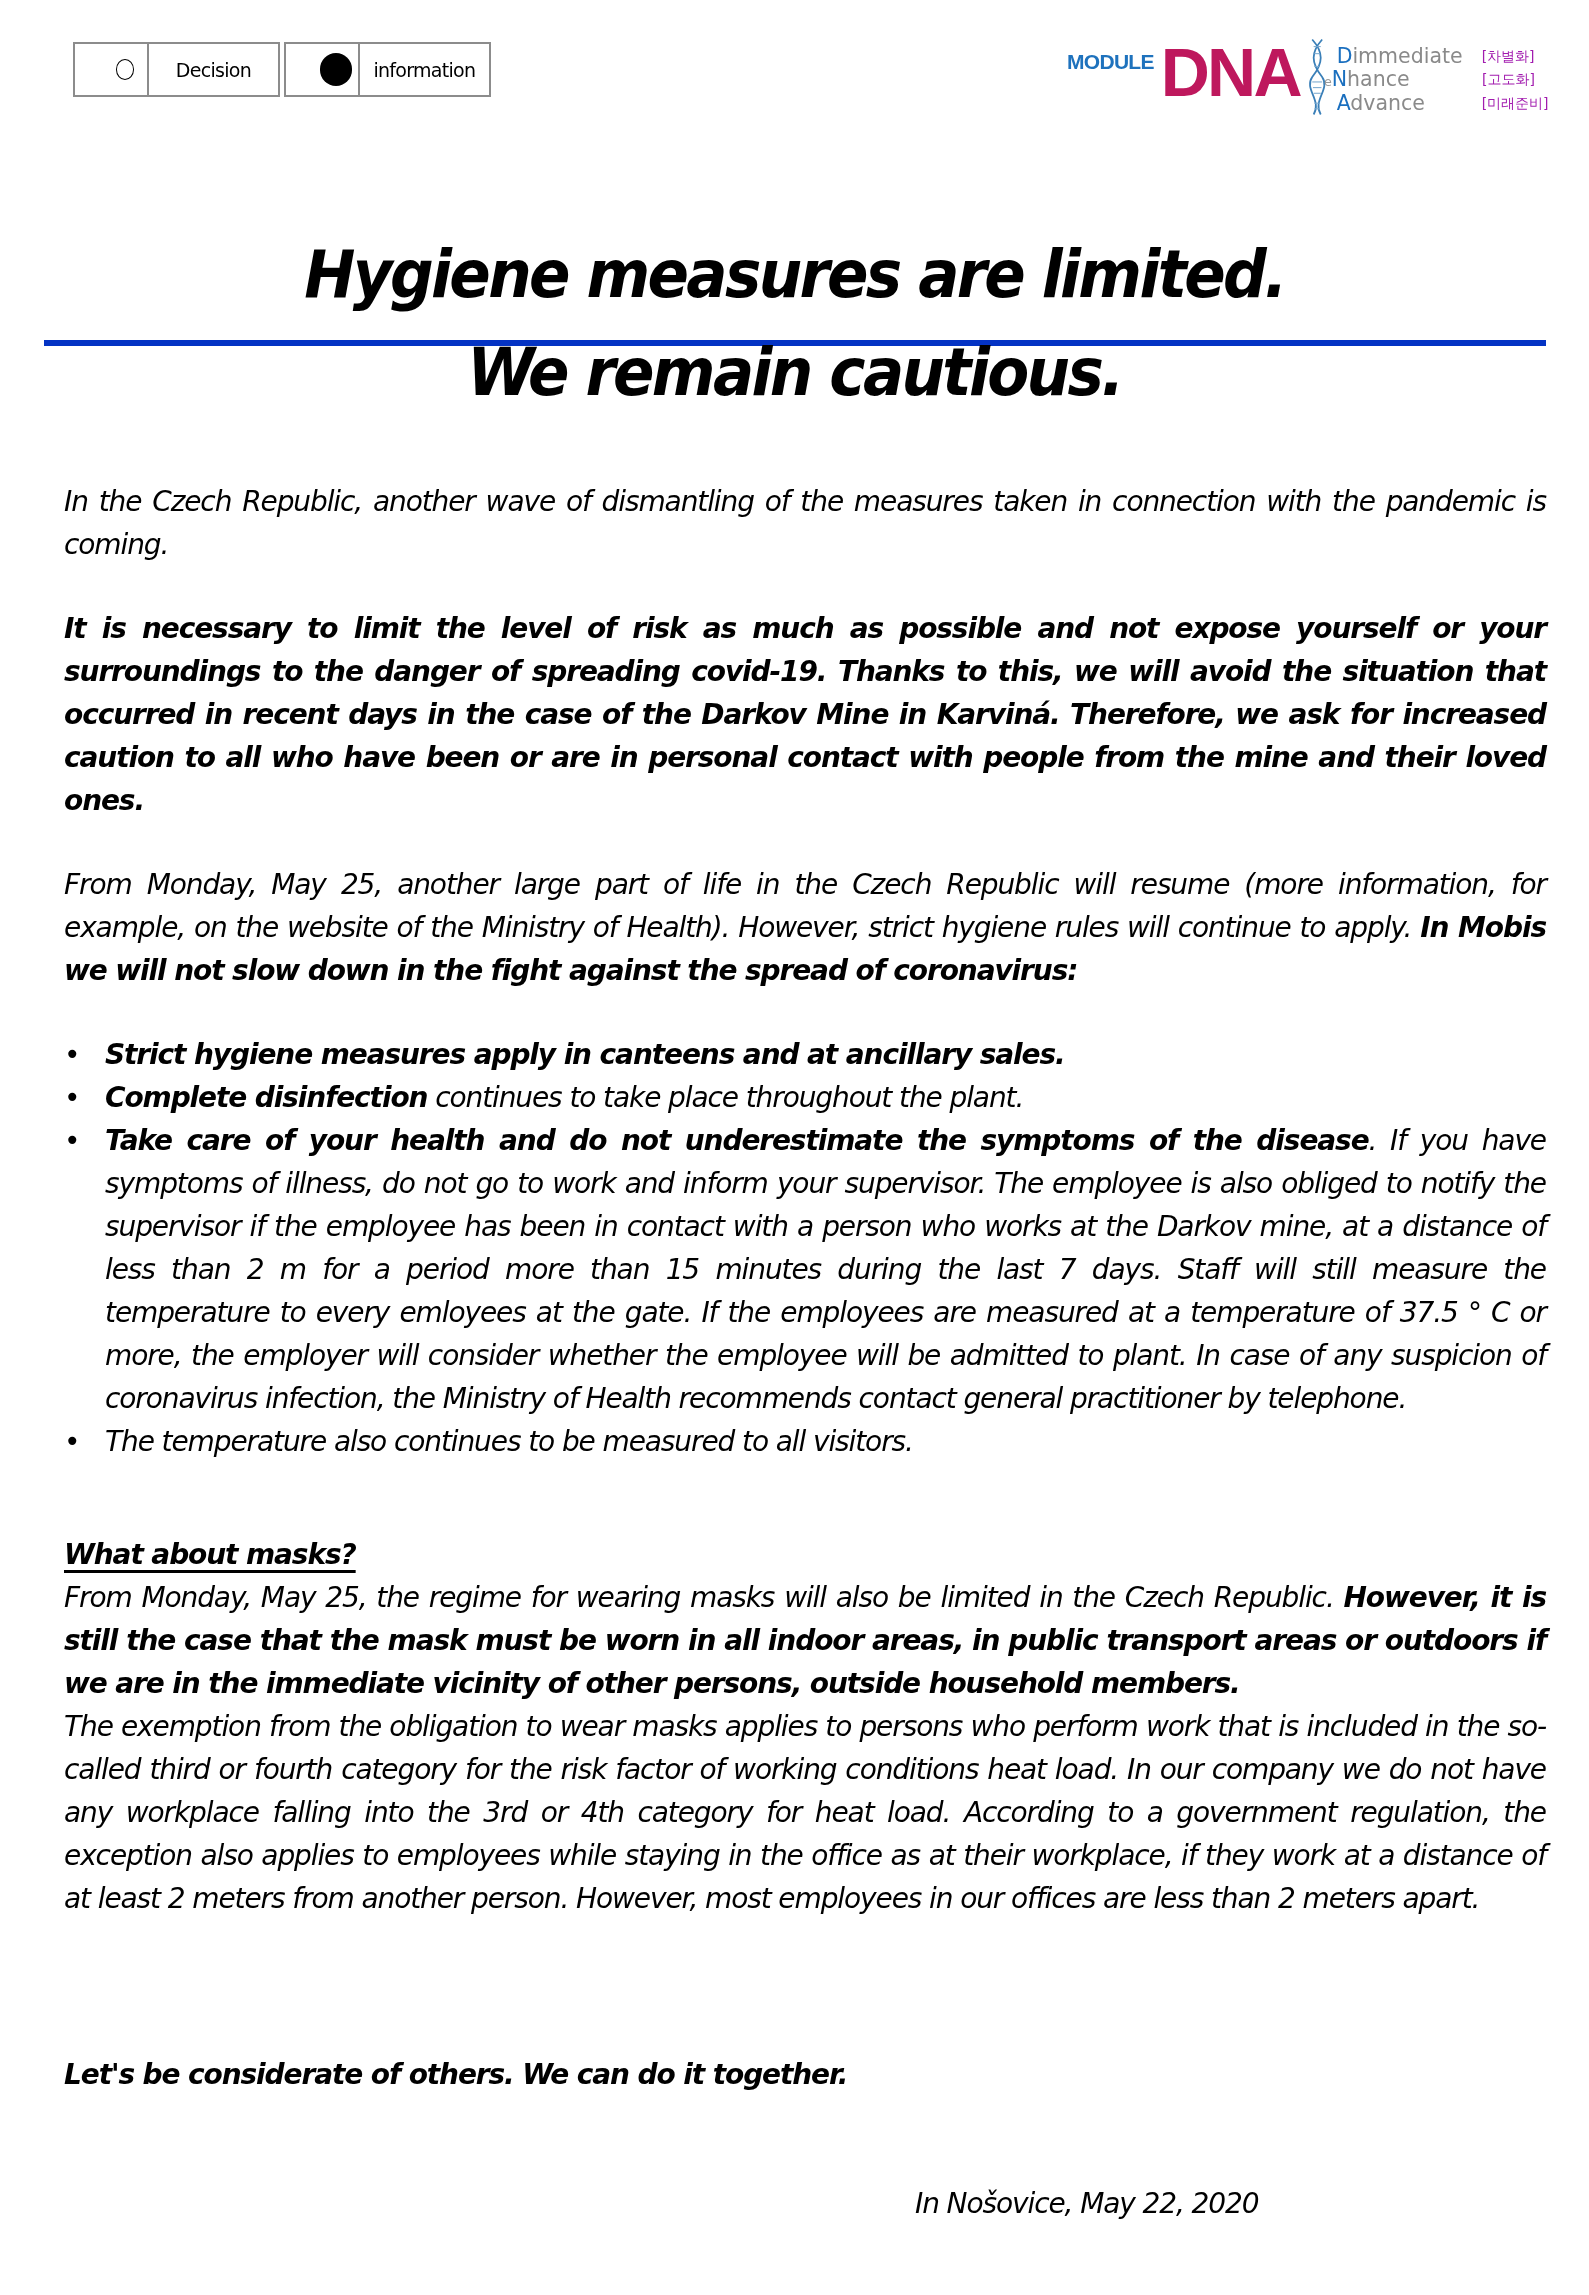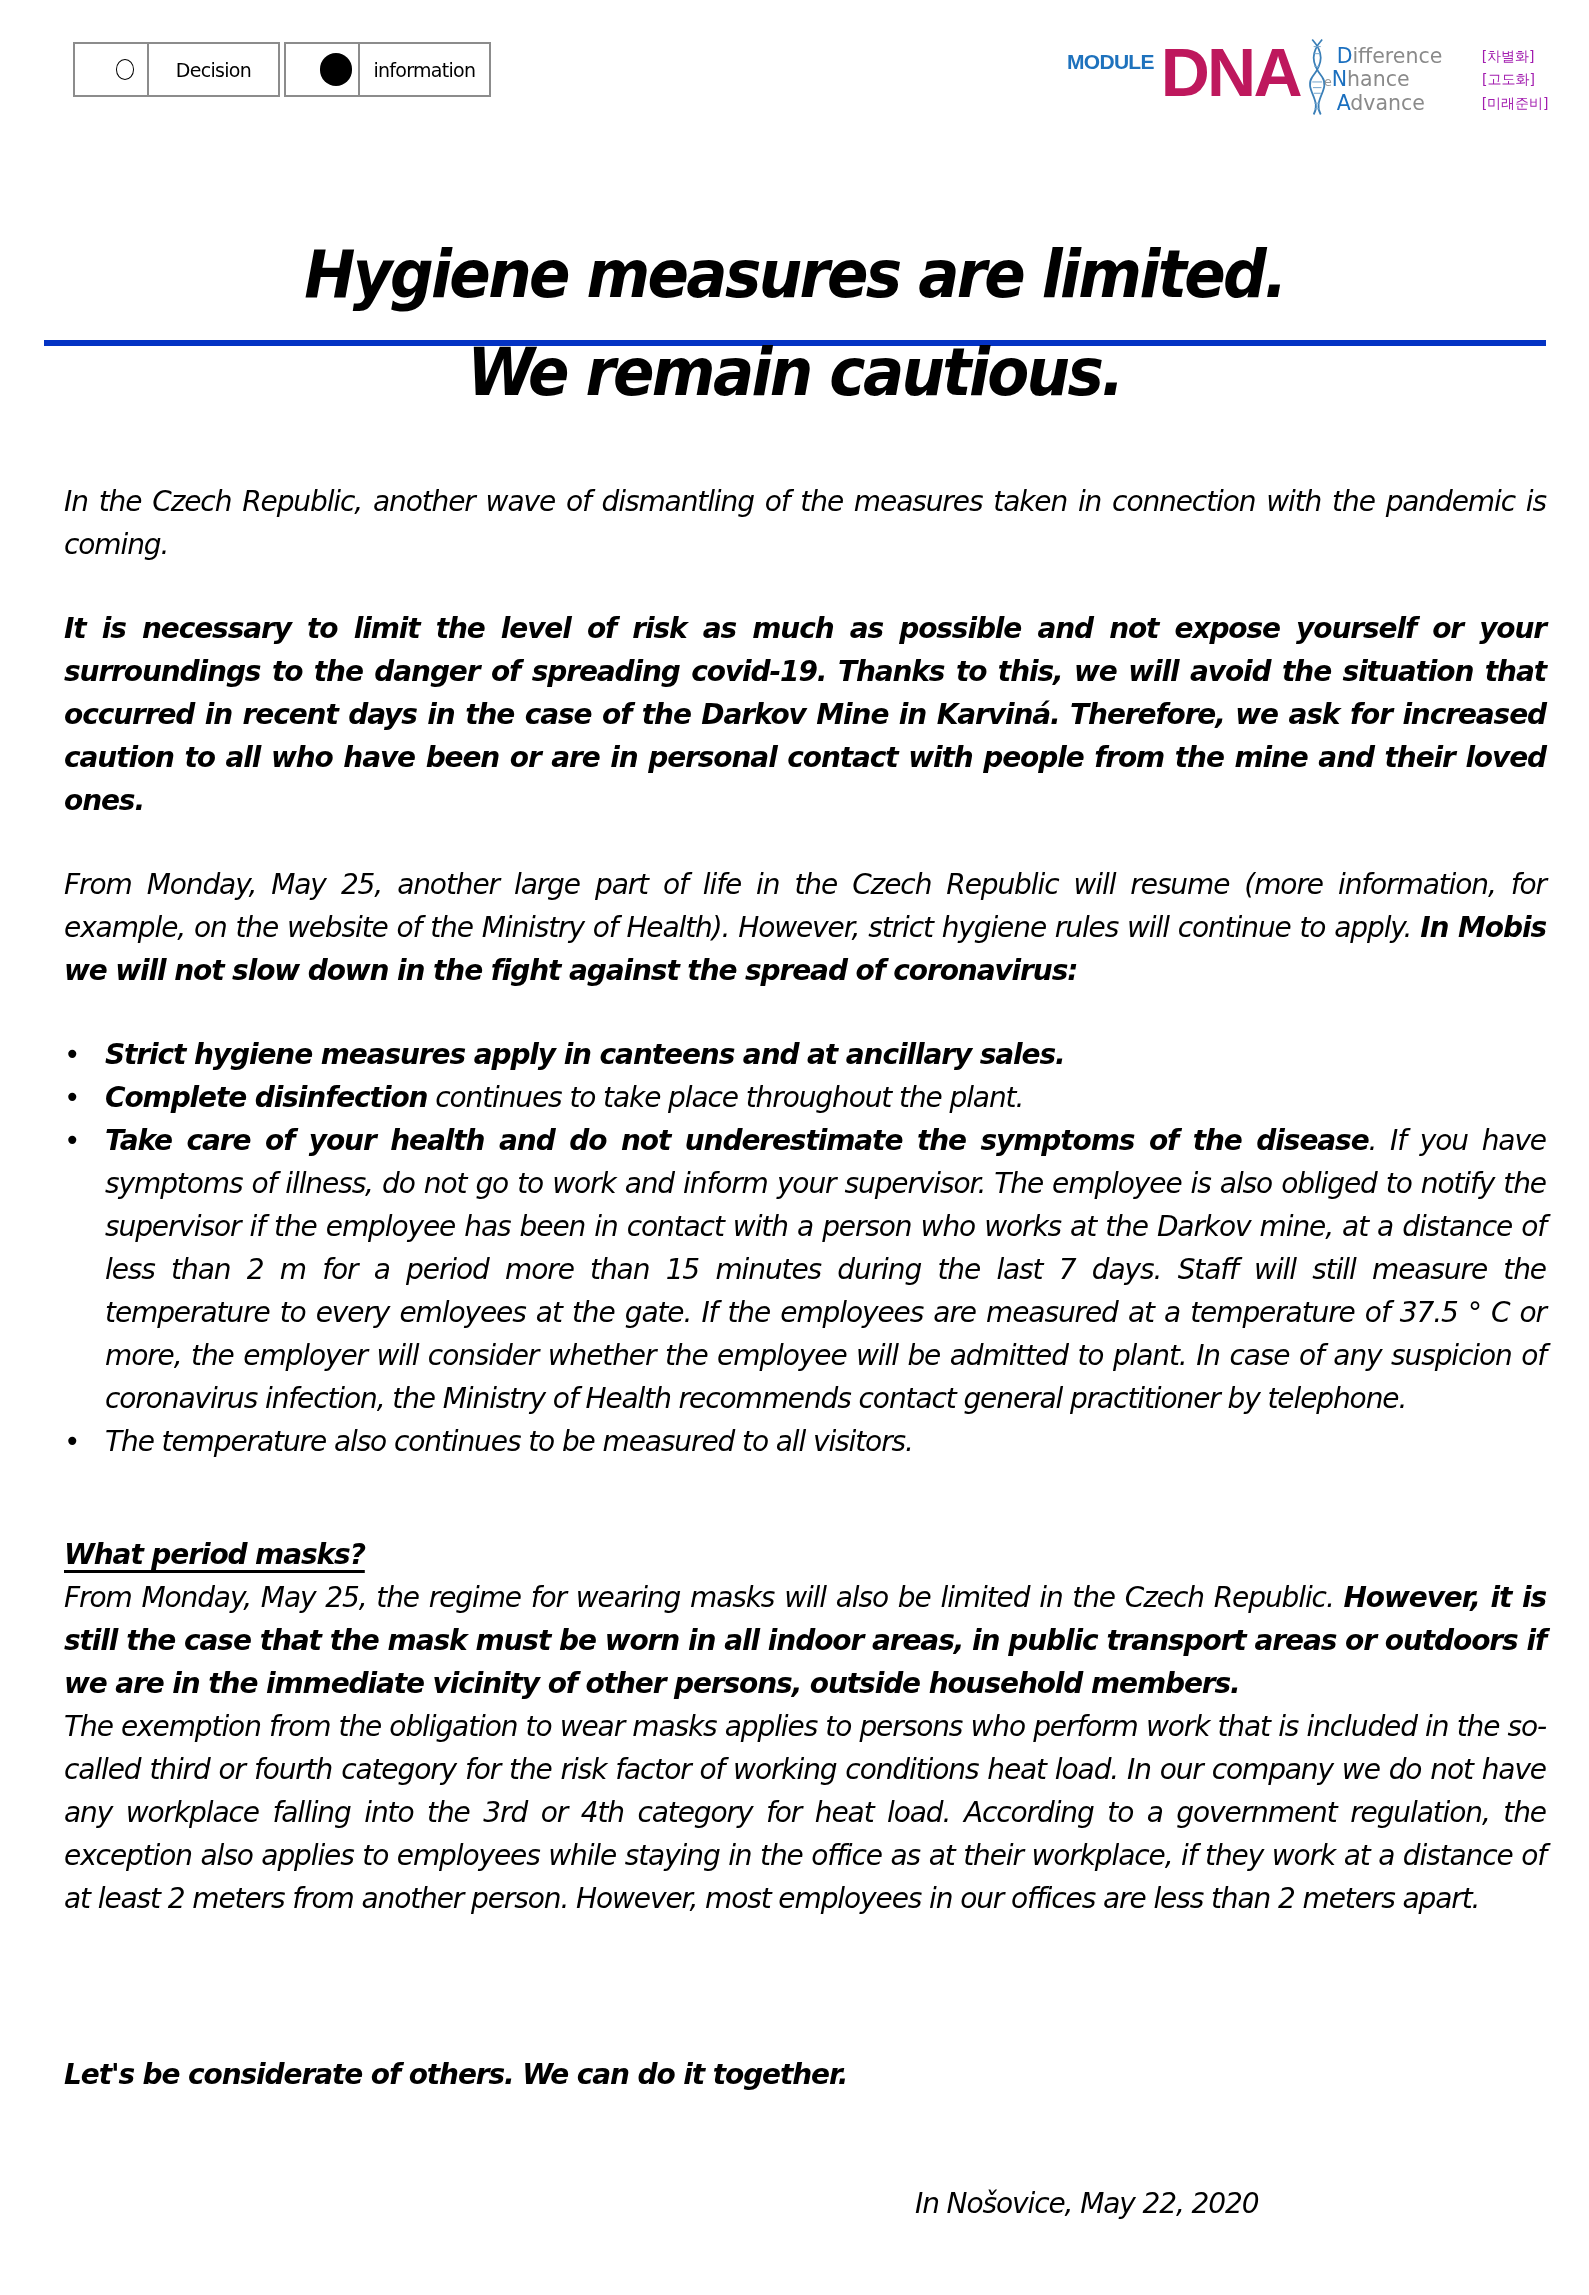--- a/index.html
+++ b/index.html
@@ -81,21 +81,21 @@
       <line x1="9" y1="40" x2="17" y2="40"></line>
         <line x1="6" y1="62" x2="20" y2="62"></line>
       <line x1="7" y1="70" x2="19" y2="70"></line>
         <line x1="8" y1="78" x2="18" y2="78"></line>
       <line x1="9" y1="92" x2="17" y2="92"></line>
         <line x1="9" y1="100" x2="17" y2="100"></line>
     </g>
   </svg>
   <div class="logo-words">
     <div class="logo-row">
-      <span class="logo-word"><span class="small-e"></span><span class="cap">D</span><span>ifference</span></span>
+      <span class="logo-word"><span class="small-e"></span><span class="cap">D</span><span>immediate</span></span>
       <span class="logo-korean">[차별화]</span>
     </div>
     <div class="logo-row">
       <span class="logo-word" style="margin-left:-12.7px;width:158px;"><span class="small-e">e</span><span class="cap">N</span><span>hance</span></span>
       <span class="logo-korean">[고도화]</span>
     </div>
     <div class="logo-row">
       <span class="logo-word"><span class="small-e"></span><span class="cap">A</span><span>dvance</span></span>
       <span class="logo-korean">[미래준비]</span>
     </div>
@@ -115,21 +115,21 @@
 </p>
 
 <ul class="bullets" style="top:1033px;">
   <li><span class="b">Strict hygiene measures apply in canteens and at ancillary sales.</span><span></span></li>
   <li><span class="b">Complete disinfection</span><span> continues to take place throughout the plant.</span></li>
   <li><span class="b">Take care of your health and do not underestimate the symptoms of the disease</span><span>. If you have symptoms of illness, do not go to work and inform your supervisor. The employee is also obliged to notify the supervisor if the employee has been in contact with a person who works at the Darkov mine, at a distance of less than 2 m for a period more than 15 minutes during the last 7 days. Staff will still measure the temperature to every emloyees at the gate. If the employees are measured at a temperature of 37.5 ° C or more, the employer will consider whether the employee will be admitted to plant. In case of any suspicion of coronavirus infection, the Ministry of Health recommends contact general practitioner by telephone.</span></li>
   <li><span class="b"></span><span>The temperature also continues to be measured to all visitors.</span></li>
 </ul>
 
 <div class="body" style="top:1533px;">
-  <div class="b u">What period masks?</div>
+  <div class="b u">What about masks?</div>
   <div class="just"><span>From Monday, May 25, the regime for wearing masks will also be limited in the Czech Republic. </span><span class="b">However, it is still the case that the mask must be worn in all indoor areas, in public transport areas or outdoors if we are in the immediate vicinity of other persons, outside household members.</span></div>
   <div class="just">The exemption from the obligation to wear masks applies to persons who perform work that is included in the so-called third or fourth category for the risk factor of working conditions heat load. In our company we do not have any workplace falling into the 3rd or 4th category for heat load. According to a government regulation, the exception also applies to employees while staying in the office as at their workplace, if they work at a distance of at least 2 meters from another person. However, most employees in our offices are less than 2 meters apart.</div>
 </div>
 
 <p class="body b" style="top:2053px;margin:0;">Let's be considerate of others. We can do it together.</p>
 
 <div class="signature">In Nošovice, May 22, 2020</div>
 
 
 </body></html>

